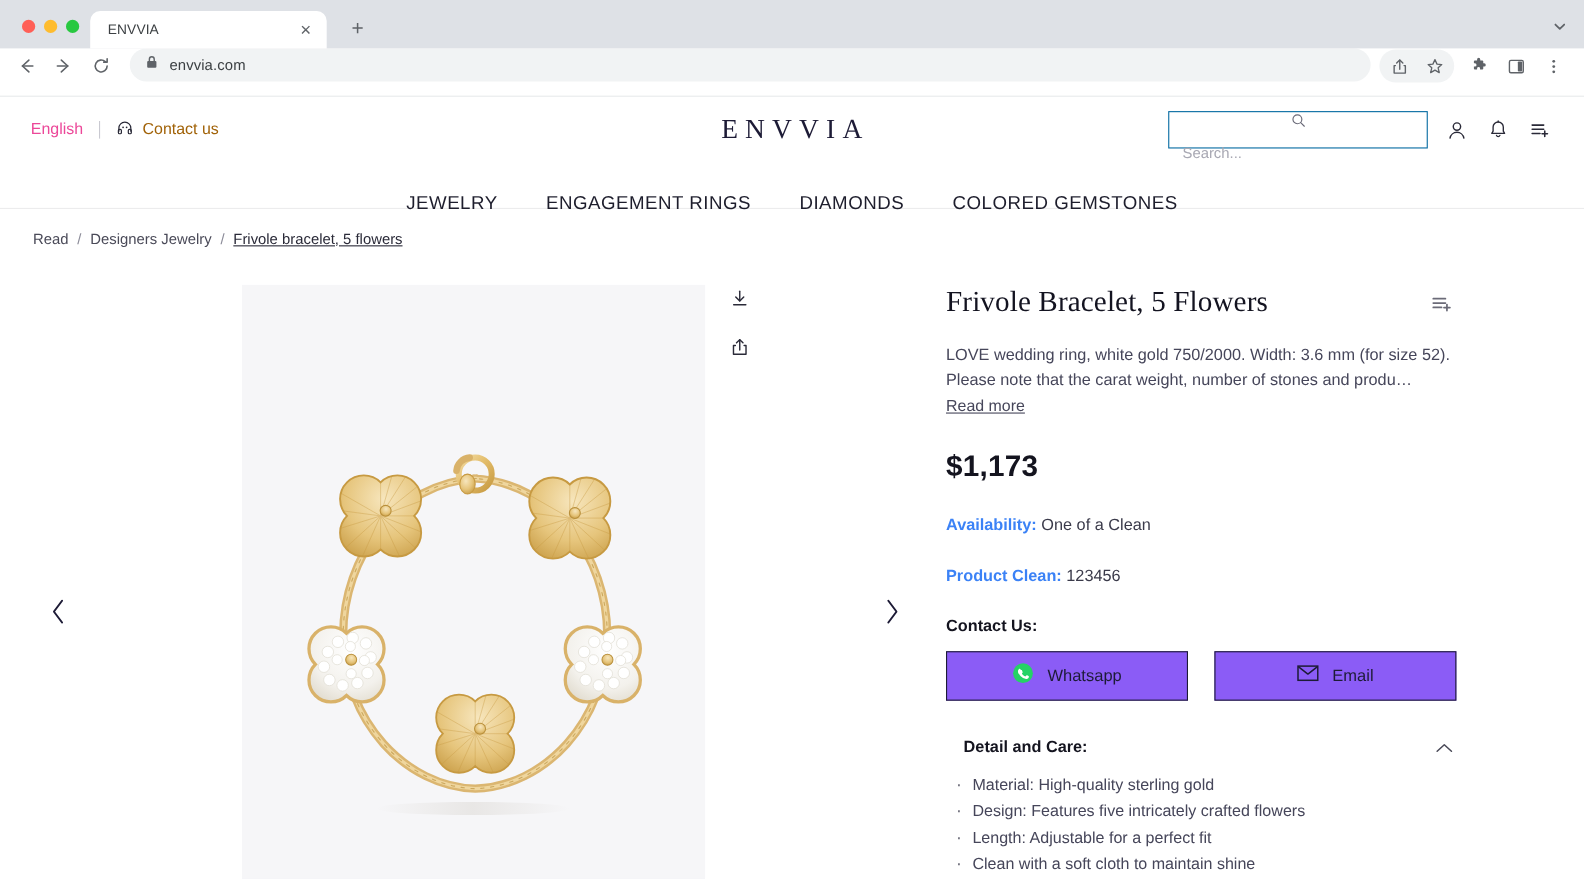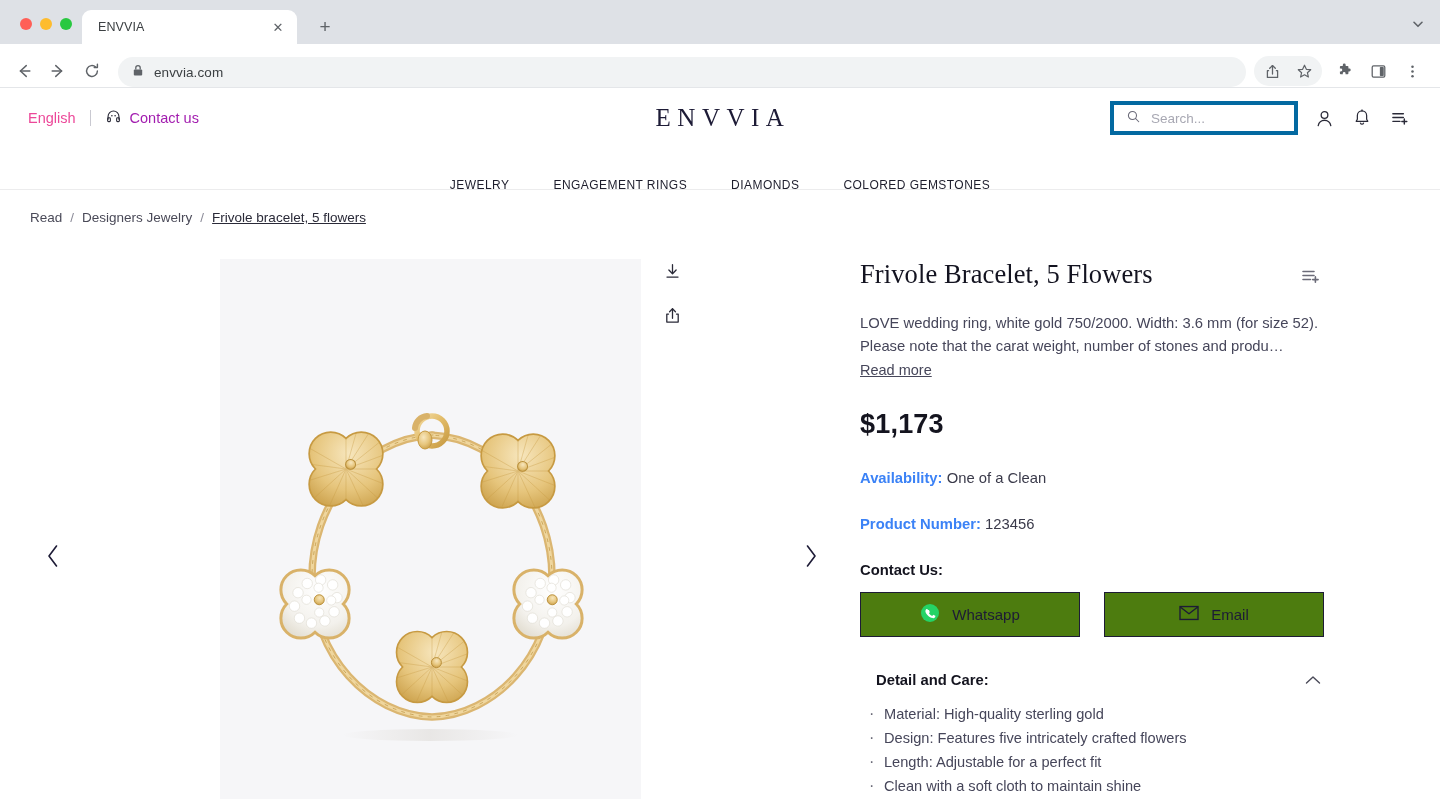--- a/index.html
+++ b/index.html
@@ -56,21 +56,21 @@
     border-radius: 50%;
   }
   .tabstrip-right {
     position: absolute; right: 8px; bottom: 6px;
     width: 28px; height: 28px;
     display: flex; align-items: center; justify-content: center;
   }
 
   .toolbar {
     height: 44px; background: #ffffff;
-    display: flex; align-items: flex-end;
+    display: flex; align-items: flex-start;
     padding: 0 12px 0 8px;
     gap: 2px;
     flex: 0 0 auto;
     border-bottom: 1px solid #e4e6e9;
   }
   .tb-btn {
     width: 32px; height: 32px; border-radius: 50%;
     display: flex; align-items: center; justify-content: center;
     color: #5f6368; flex: 0 0 auto;
   }
@@ -98,56 +98,56 @@
   
   .site-header {
     height: 60px;
     display: flex; align-items: center;
     padding: 0 28px 0 28px;
     position: relative;
   }
   .hdr-left { display: flex; align-items: center; gap: 14px; }
   .lang { font-size: 14.5px; color: #ec4899; }
   .divider-v { width: 1px; height: 16px; background: #c9c9d1; }
-  .contact { display: flex; align-items: center; gap: 8px; font-size: 14.5px; color: #a21caf; }
+  .contact { display: flex; align-items: center; gap: 8px; font-size: 14.5px; color: #a16207; }
 
   .brand {
     position: absolute; left: 50%; top: 50%;
     transform: translate(-50%, -50%);
     font-family: "Liberation Serif", serif;
     font-size: 25px; letter-spacing: 6.5px;
     color: #1d1b36; font-weight: 400;
     padding-left: 6px;
   }
 
   .hdr-right {
     margin-left: auto;
     display: flex; align-items: center; gap: 14px;
   }
   .searchbox {
-    width: 188px; height: 34px;
-    border: 4px solid #0369a1;
+    width: 236px; height: 34px;
+    border: 1px solid #0369a1;
     display: flex; align-items: center;
-    padding: 0 12px; gap: 10px;
+    padding: 0 12px; gap: 10px; flex-direction: column;
   }
   .searchbox input {
     border: none; outline: none; background: transparent;
     font-family: "Liberation Sans", sans-serif;
     font-size: 13.5px; color: #3c3c48; width: 100%;
   }
   .searchbox input::placeholder { color: #a8a8b3; }
   .hdr-icon { width: 24px; height: 24px; display: flex; align-items: center; justify-content: center; color: #2a2a38; }
 
   
   .site-nav {
     display: flex; justify-content: center; align-items: center;
     gap: 44px; height: 42px;
     border-bottom: 1px solid #ececed;
   }
-  .nav-item { font-size: 12px; letter-spacing: .45px; color: #1d1d2c; margin-top: 32px; }
+  .nav-item { font-size: 17px; letter-spacing: .45px; color: #1d1d2c; margin-top: 32px; }
 
   
   .breadcrumb {
     display: flex; align-items: center; gap: 8px;
     padding: 20px 0 0 30px;
     font-size: 13.5px; color: #4a4a58;
   }
   .bc-sep { color: #8c8c99; }
   .bc-current { text-decoration: underline; color: #2a2a38; }
 
@@ -210,21 +210,21 @@
   .kv { margin-top: 30px; font-size: 14.8px; color: #3a3a4a; }
   .kv b { color: #3b82f6; font-weight: bold; }
   .kv-contact { margin-top: 30px; font-size: 14.8px; color: #14141f; font-weight: bold; }
 
   .contact-btns { display: flex; gap: 24px; margin-top: 14px; }
   .cbtn {
     flex: 1; height: 45px;
     border: 1px solid #1d1b36;
     display: flex; align-items: center; justify-content: center; gap: 12px;
     font-size: 15px; color: #1d1b36; font-weight: 500;
-    background: #4d7c0f;
+    background: #8b5cf6;
   }
 
   .accordion { margin-top: 32px; }
   .acc-head { display: flex; align-items: center; }
   .acc-title { flex: 1; font-size: 14.8px; font-weight: bold; color: #14141f; margin-left: 16px; }
   .acc-chev { width: 22px; height: 22px; color: #4a4a58; display:flex; align-items:center; justify-content:center; }
   .acc-list { margin-top: 11px; list-style: none; }
   .acc-list li {
     font-size: 14.6px; color: #46465a; line-height: 1.66;
     padding-left: 24px; position: relative;
@@ -557,21 +557,21 @@
         <a class="read-more">Read more</a>
 
         <div class="price">$1,173</div>
 
         <div class="kv">
           <b>Availability:</b>
           <span>One of a Clean</span>
         </div>
 
         <div class="kv">
-          <b>Product Number:</b>
+          <b>Product Clean:</b>
           <span>123456</span>
         </div>
 
         <div class="kv-contact">Contact Us:</div>
 
         <div class="contact-btns">
           <button class="cbtn">
             <span>
               <svg width="20" height="20" viewBox="0 0 20 20">
                 <circle cx="10" cy="10" r="9" fill="#25D366"></circle>

